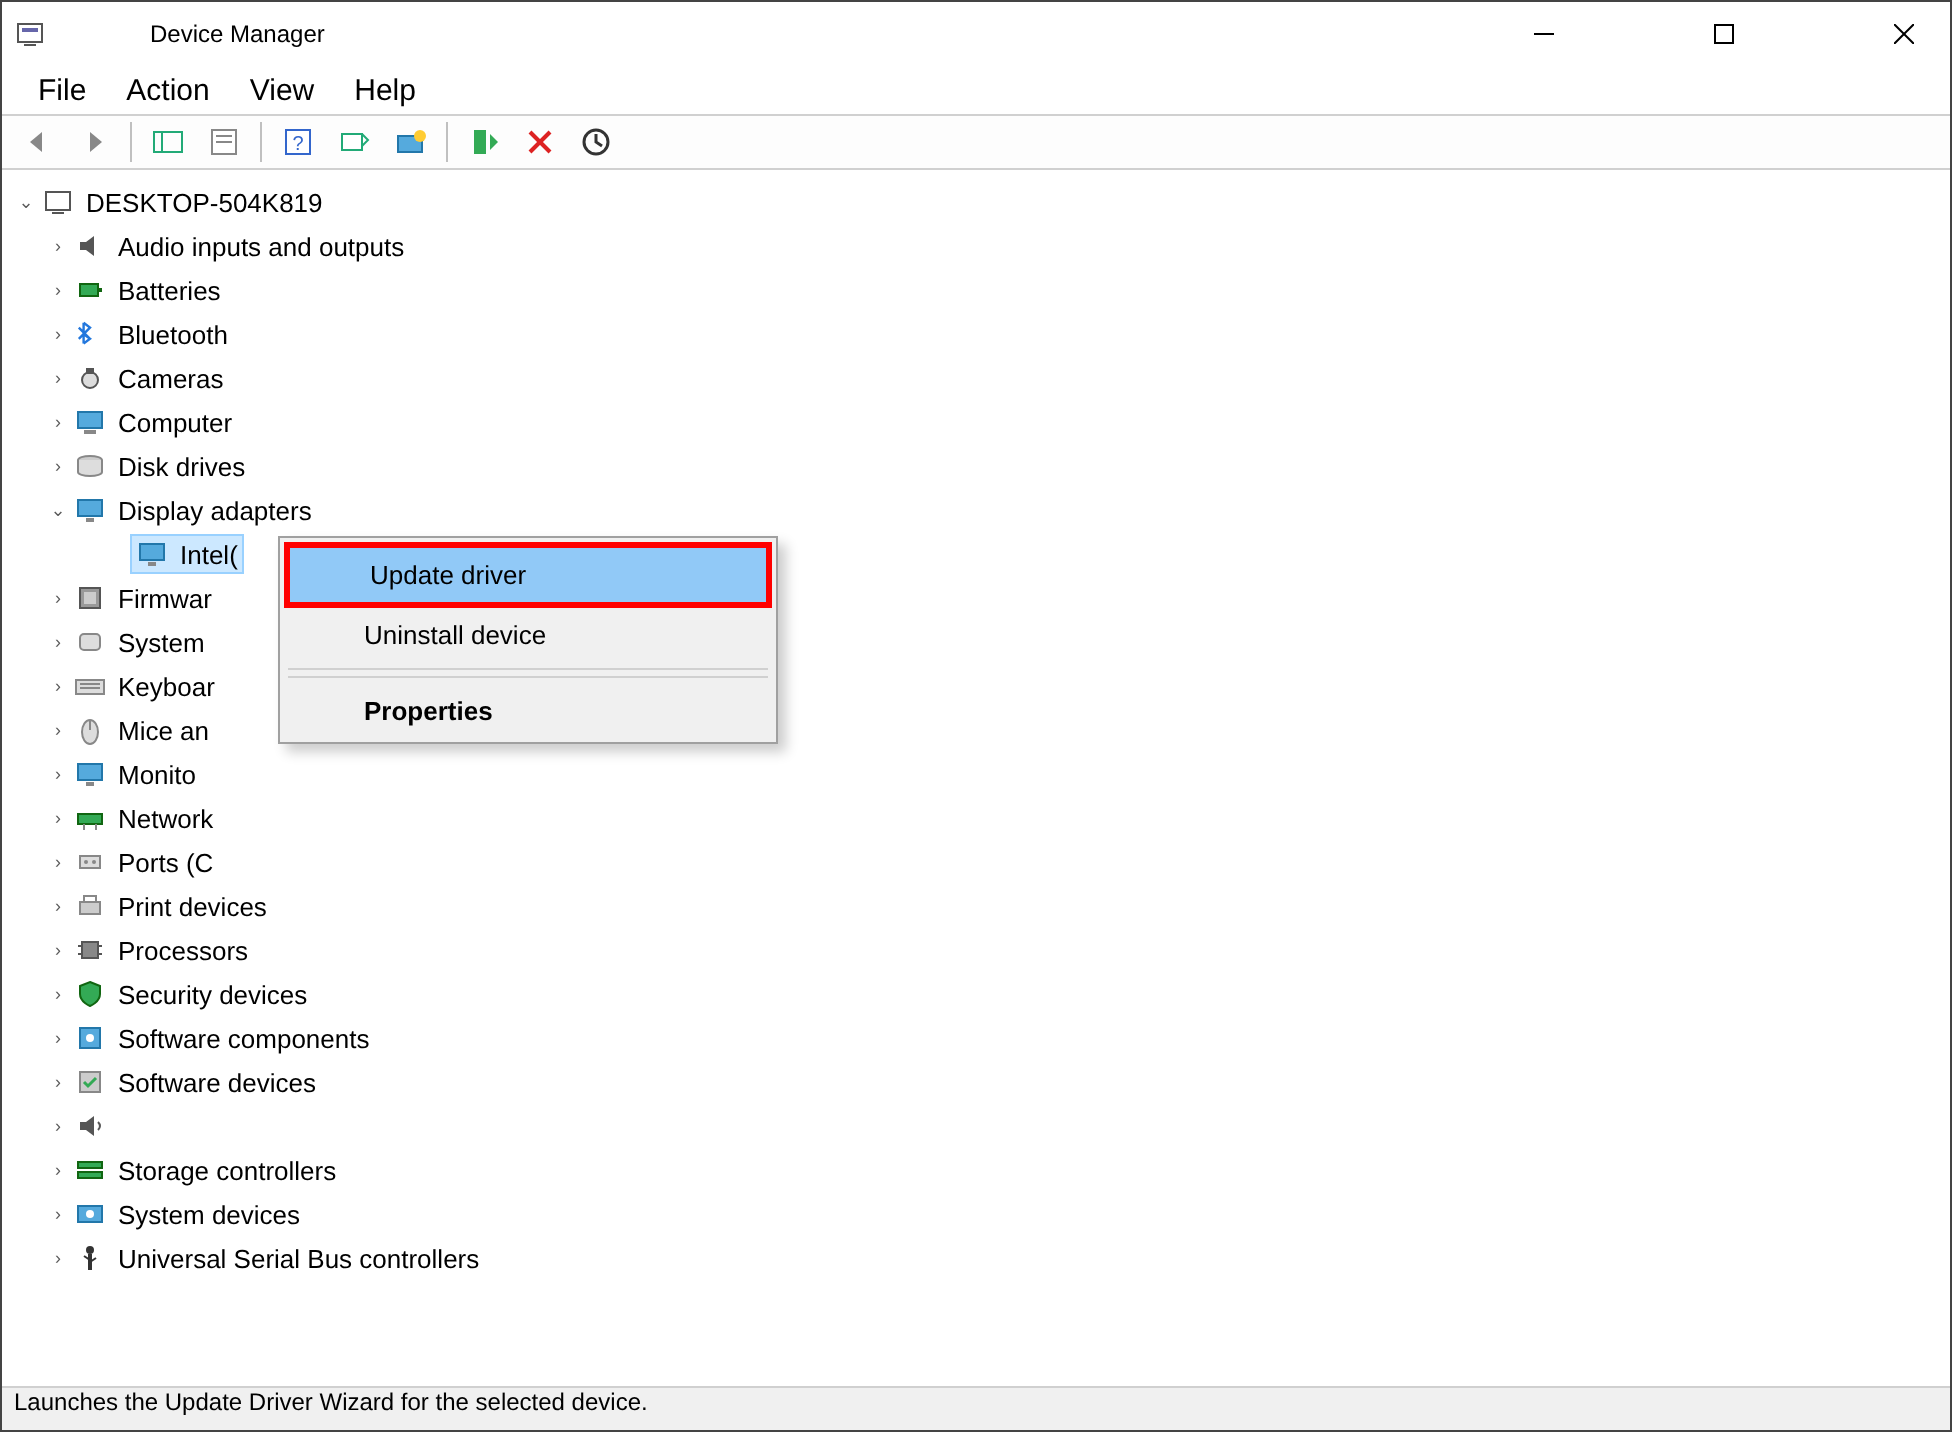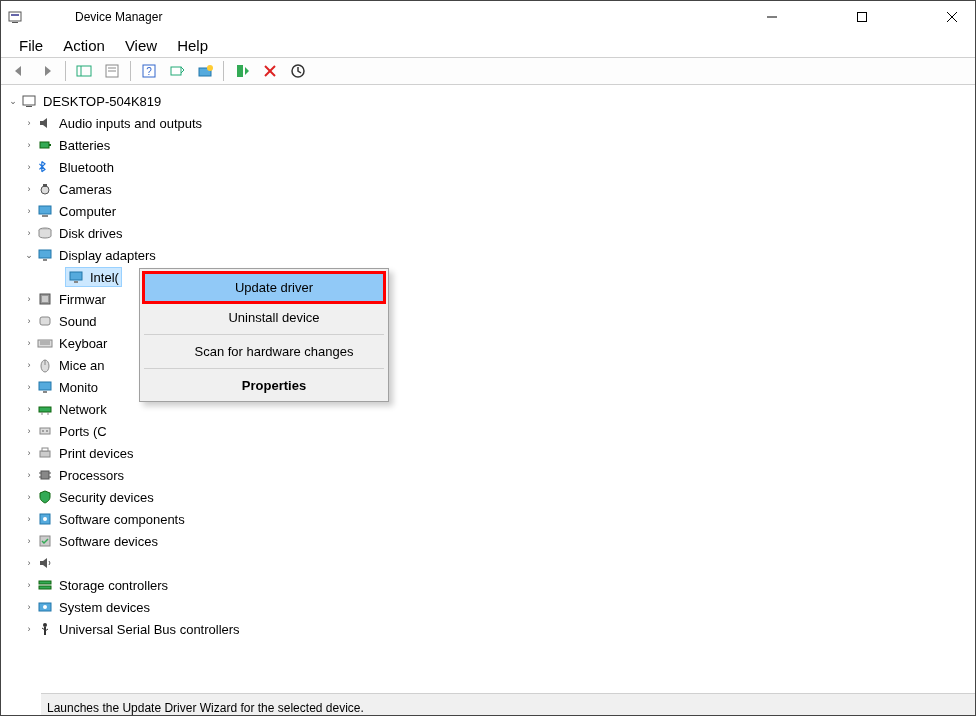--- a/index.html
+++ b/index.html
@@ -22,21 +22,21 @@
 .tree-row.selected .label-wrap { background: #cce8ff; border: 1px solid #99d1ff; padding: 0 2px; }
 .tree-row .label-wrap { display: flex; align-items: center; height: 20px; padding: 0 2px; }
 .indent-0 { padding-left: 6px; }
 .indent-1 { padding-left: 22px; }
 .indent-2 { padding-left: 50px; }
 .context-menu { position: absolute; background: #f0f0f0; border: 1px solid #a0a0a0; box-shadow: 4px 4px 6px rgba(0,0,0,0.2); font-size: 13px; padding: 2px; min-width: 250px; }
 .context-menu .cm-item { padding: 6px 20px 6px 40px; cursor: default; position: relative; }
 .context-menu .cm-item.highlight-box { border: 3px solid #ff0000; background: #91c9f7; }
 .context-menu .cm-sep { height: 1px; background: #d0d0d0; margin: 3px 2px; }
 .context-menu .cm-item.bold { font-weight: bold; }
-.statusbar { height: 22px; border-top: 1px solid #d0d0d0; display: flex; align-items: flex-end; padding: 0 6px; font-size: 12px; background: #f0f0f0; margin-left: 40px; }
+.statusbar { height: 22px; border-top: 1px solid #d0d0d0; display: flex; align-items: flex-start; padding: 0 6px; font-size: 12px; background: #f0f0f0; }
 svg { display: block; }
 </style>
 </head>
 <body>
 
 <div class="titlebar">
   <span class="icon">
     <svg width="16" height="16" viewBox="0 0 16 16">
         <rect x="2" y="3" width="12" height="9" fill="#fff" stroke="#555"></rect>
         <rect x="4" y="5" width="8" height="2" fill="#66a"></rect>
@@ -236,21 +236,21 @@
         </span>
         <span class="label">Firmwar</span>
       </div>
       <div class="tree-row indent-1">
         <span class="toggler">›</span>
         <span class="icon">
           <svg width="16" height="16" viewBox="0 0 16 16">
             <rect x="3" y="4" width="10" height="8" rx="2" fill="#ddd" stroke="#888"></rect>
           </svg>
         </span>
-        <span class="label">Sound </span>
+        <span class="label">System </span>
       </div>
       <div class="tree-row indent-1">
         <span class="toggler">›</span>
         <span class="icon">
           <svg width="16" height="16" viewBox="0 0 16 16">
             <rect x="1" y="5" width="14" height="7" fill="#ddd" stroke="#888"></rect>
             <line x1="3" y1="7" x2="13" y2="7" stroke="#888"></line>
             <line x1="3" y1="9" x2="13" y2="9" stroke="#888"></line>
           </svg>
         </span>
@@ -385,25 +385,24 @@
           <svg width="16" height="16" viewBox="0 0 16 16">
             <circle cx="8" cy="4" r="2" fill="#333"></circle>
             <line x1="8" y1="6" x2="8" y2="14" stroke="#333" stroke-width="2"></line>
             <line x1="8" y1="9" x2="5" y2="7" stroke="#333"></line>
             <line x1="8" y1="10" x2="11" y2="8" stroke="#333"></line>
           </svg>
         </span>
         <span class="label">Universal Serial Bus controllers</span>
       </div>
     </div>
-  <div class="context-menu" id="context-menu" style="left: 138px; top: 182px; text-align: center;">
+  <div class="context-menu" id="context-menu" style="left: 138px; top: 182px;">
       <div class="cm-item highlight-box">Update driver</div>
       <div class="cm-item">Uninstall device</div>
       <div class="cm-sep"></div>
-      <div class="cm-item">Scan for hardware changes</div>
       <div class="cm-sep"></div>
       <div class="cm-item bold">Properties</div>
     </div>
 </div>
 
 <div class="statusbar">
   <span>Launches the Update Driver Wizard for the selected device.</span>
 </div>
 
 </body></html>

